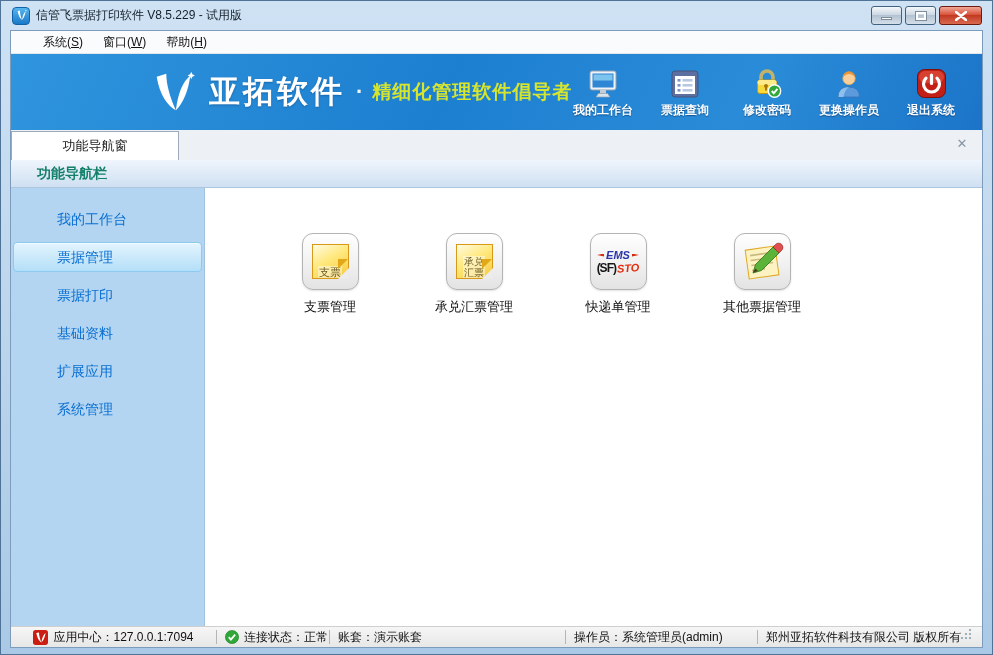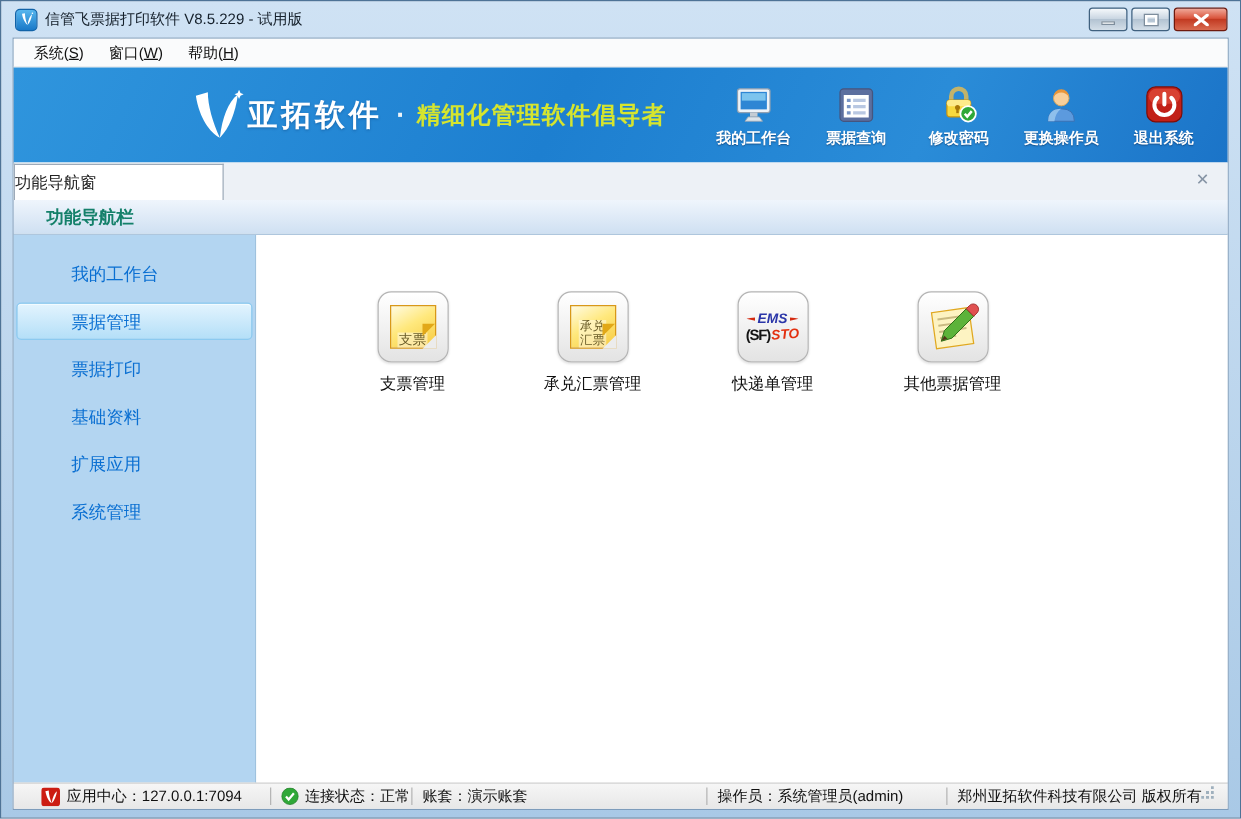--- a/index.html
+++ b/index.html
@@ -24,42 +24,42 @@
     background:linear-gradient(#f0a899,#d9543c 45%,#c23a22 50%,#d96a50); border-color:#6e1a0e; }
   .glyph-min { width:11px; height:3px; background:#fff; border:1px solid #7d8d9c; margin-top:6px; }
   .glyph-max { width:10px; height:8px; border:2px solid #fff; outline:1px solid #7d8d9c; background:transparent; }
 
   
   .client { position:absolute; left:9px; right:9px; top:29px; bottom:6px;
     background:#fff; border:1px solid #7d9cbb; display:flex; flex-direction:column; }
 
   
   .menubar { height:23px; background:#fafbfc; border-bottom:1px solid #e4e7ea;
-    display:flex; align-items:center; padding-left:6px; font-size:12px; color:#111; }
+    display:flex; align-items:center; padding-left:22px; font-size:12px; color:#111; }
   .menu-item { padding:3px 10px; cursor:default; }
   .menu-item u { text-decoration:underline; }
 
   
   .header { height:76px; position:relative;
     background:linear-gradient(115deg,#2f95dd 0%,#1d7fd0 45%,#2a8cd8 75%,#1b74c8 100%); }
   .brand { position:absolute; left:138px; top:14px; display:flex; align-items:center; }
-  .brand-name { color:#fff; font-size:24px; font-weight:bold; letter-spacing:3px; margin-left:1px;
+  .brand-name { color:#fff; font-size:31px; font-weight:bold; letter-spacing:3px; margin-left:12px;
     text-shadow:0 1px 2px rgba(0,40,90,.35); }
   .brand-dot { color:#eef4f8; font-size:22px; font-weight:bold; margin:0 9px 0 11px; }
   .slogan { color:#d6e52e; font-size:19px; font-weight:bold; letter-spacing:1px; }
   .toolbar { position:absolute; right:10px; top:9px; display:flex; }
   .tool-btn { width:82px; display:flex; flex-direction:column; align-items:center; cursor:pointer; }
   .tool-ico { height:36px; display:flex; align-items:flex-end; justify-content:center; }
   .tool-label { margin-top:3px; color:#fff; font-size:12px; font-weight:bold;
     text-shadow:0 1px 1px rgba(0,30,70,.5); white-space:nowrap; }
 
   
   .tabstrip { height:30px; background:#edf1f6; position:relative; display:flex; align-items:flex-end; }
   .tab { width:168px; height:29px; background:#fff; border:1px solid #9daab9; border-bottom:none;
-    display:flex; align-items:center; justify-content:flex-start; font-size:13px; color:#222; cursor:default; }
+    display:flex; align-items:center; justify-content:center; font-size:13px; color:#222; cursor:default; }
   .tab-close { position:absolute; right:13px; top:7px; width:14px; height:14px; color:#8795a6;
     font-size:13px; line-height:14px; text-align:center; cursor:pointer; }
 
   
   .navheader { height:28px; background:linear-gradient(#eff5fc,#cfe0f2);
     border-bottom:1px solid #aec6dd; display:flex; align-items:center; }
   .nav-accent { width:9px; background:#3d66ae; }
   .nav-title { align-self:center; margin-left:17px; font-size:14px; font-weight:bold; color:#14806a; }
 
   

